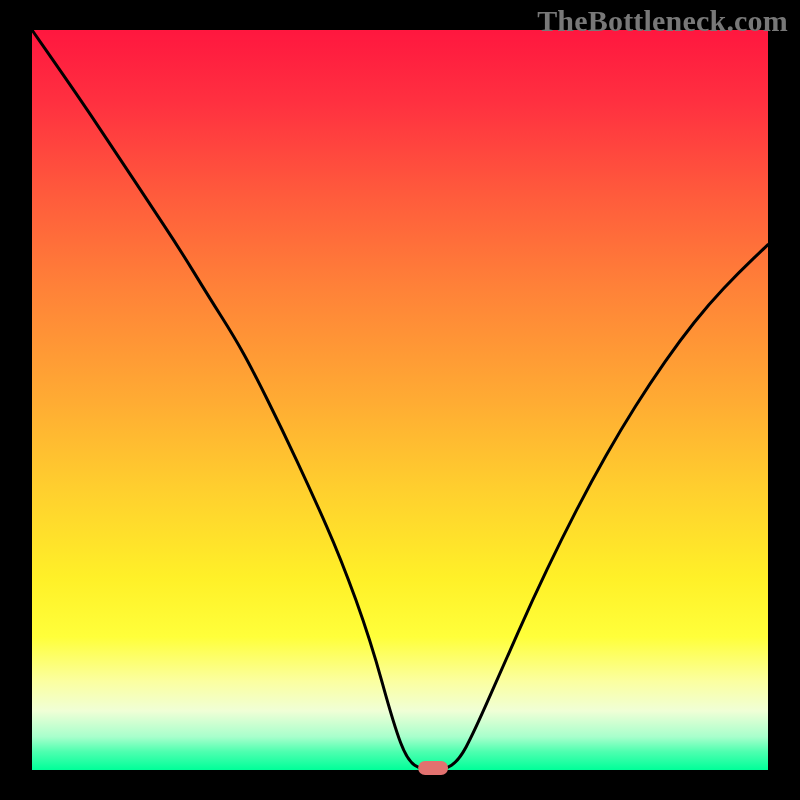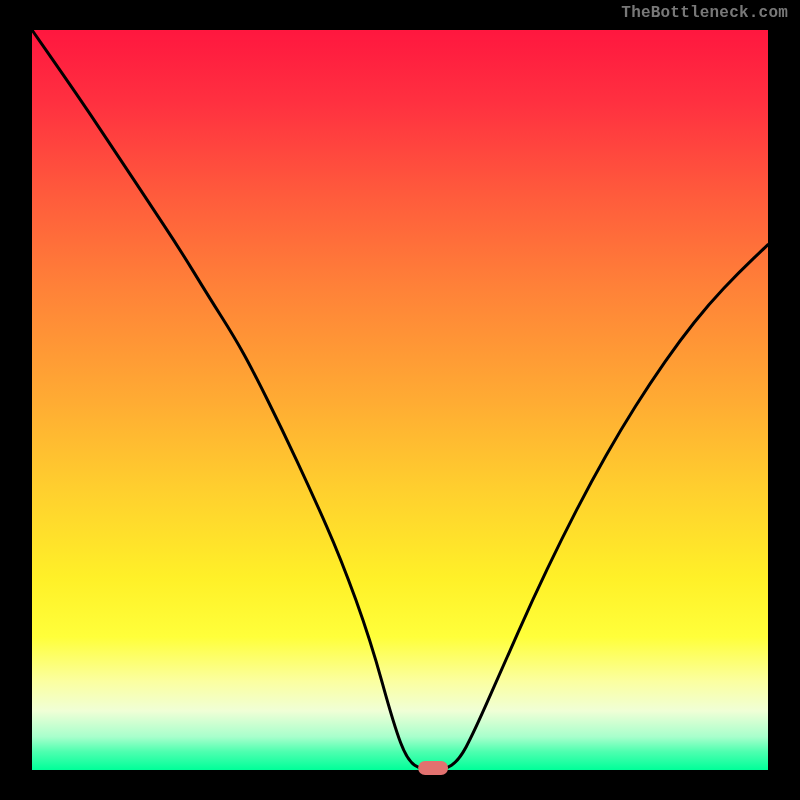--- a/index.html
+++ b/index.html
@@ -13,22 +13,22 @@
   .frame {
     position: relative;
     width: 800px;
     height: 800px;
     background: #000;
   }
   .watermark {
     position: absolute;
     top: 4px;
     right: 12px;
-    font-family: Liberation Mono, monospace;
-    font-size: 16px;
+    font-family: Liberation Serif, serif;
+    font-size: 30px;
     font-weight: 600;
     color: #787878;
     letter-spacing: 0.2px;
   }
   svg {
     position: absolute;
     left: 0;
     top: 0;
   }
 </style>

